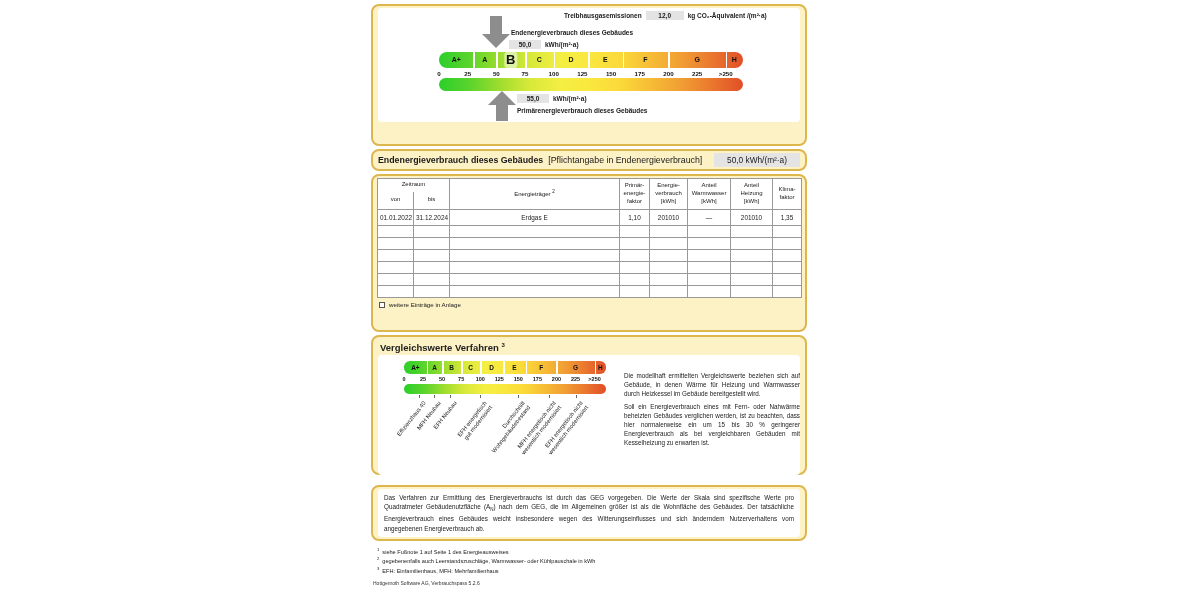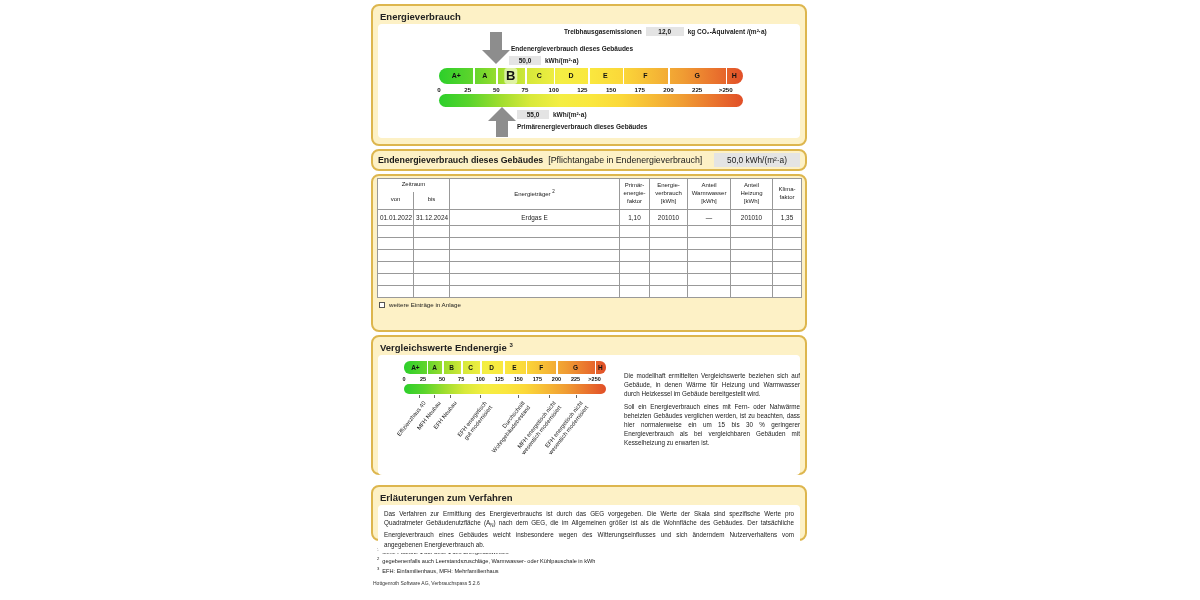--- a/index.html
+++ b/index.html
@@ -81,21 +81,20 @@
   .fnote { font-size:5.6px; line-height:1.5; color:#222; }
   .fnote sup { font-size:4.2px; margin-right:3px; }
   .docfooter { margin:5px 0 0 2px; font-size:5px; color:#333; }
 </style>
 </head>
 <body>
 
 <div class="doc">
 
   <section class="panel s1">
-    <div class="panel-title">Energieverbrauch</div>
     <div class="whitebox s1box">
       <div class="ghg-row">
         <span>Treibhausgasemissionen</span>
         <span class="graybox">12,0</span>
         <span>kg CO₂-Äquivalent /(m²·a)</span>
       </div>
 
       <div class="arrow" id="arrow-end" style="top: 8px; left: 104.358px;">
         <div class="stem"></div>
         <div class="head-down"></div>
@@ -269,21 +268,21 @@
           </tr>
         </tbody>
     </table>
     <div class="chkrow">
       <span class="chk"></span>
       <span>weitere Einträge in Anlage</span>
     </div>
   </section>
 
   <section class="panel s4">
-    <div class="panel-title"><span>Vergleichswerte Endenergie</span> <sup>3</sup></div>
+    <div class="panel-title"><span>Vergleichswerte Verfahren</span> <sup>3</sup></div>
     <div class="whitebox s4box">
       <div class="cmp-letterbar" id="cmp-bar" style="background: linear-gradient(90deg, rgb(44, 207, 43) 0%, rgb(90, 212, 44) 10%, rgb(158, 221, 46) 20%, rgb(216, 233, 58) 30%, rgb(244, 238, 67) 40%, rgb(250, 231, 62) 50%, rgb(251, 216, 57) 60%, rgb(246, 187, 54) 70%, rgb(240, 157, 51) 80%, rgb(234, 118, 46) 90%, rgb(225, 79, 40) 100%);">
           <div class="sc-div" style="left: 22.8679px;"></div>
           <div class="sc-div" style="left: 38.1132px;"></div>
           <div class="sc-div" style="left: 57.1698px;"></div>
           <div class="sc-div" style="left: 76.2264px;"></div>
           <div class="sc-div" style="left: 99.0943px;"></div>
           <div class="sc-div" style="left: 121.962px;"></div>
           <div class="sc-div" style="left: 152.453px;"></div>
           <div class="sc-div" style="left: 190.566px;"></div>
@@ -332,21 +331,20 @@
 wesentlich modernisiert</div>
         </div>
       <div class="cmp-text" id="cmp-text">
           <p>Die modellhaft ermittelten Vergleichswerte beziehen sich auf Gebäude, in denen Wärme für Heizung und Warmwasser durch Heizkessel im Gebäude bereitgestellt wird.</p>
           <p>Soll ein Energieverbrauch eines mit Fern- oder Nahwärme beheizten Gebäudes verglichen werden, ist zu beachten, dass hier normalerweise ein um 15 bis 30 % geringerer Energieverbrauch als bei vergleichbaren Gebäuden mit Kesselheizung zu erwarten ist.</p>
         </div>
     </div>
   </section>
 
   <section class="panel s5">
-    <div class="panel-title">Erläuterungen zum Verfahren</div>
     <div class="whitebox s5box">
       <p><span>Das Verfahren zur Ermittlung des Energieverbrauchs ist durch das GEG vorgegeben. Die Werte der Skala sind spezifische Werte pro Quadratmeter Gebäudenutzfläche (A</span><sub>N</sub><span>) nach dem GEG, die im Allgemeinen größer ist als die Wohnfläche des Gebäudes. Der tatsächliche Energieverbrauch eines Gebäudes weicht insbesondere wegen des Witterungseinflusses und sich änderndem Nutzerverhaltens vom angegebenen Energieverbrauch ab.</span></p>
     </div>
   </section>
 
   <div class="footnotes" id="footnotes">
       <div class="fnote"><sup>1</sup><span>siehe Fußnote 1 auf Seite 1 des Energieausweises</span></div>
       <div class="fnote"><sup>2</sup><span>gegebenenfalls auch Leerstandszuschläge, Warmwasser- oder Kühlpauschale in kWh</span></div>
       <div class="fnote"><sup>3</sup><span>EFH: Einfamilienhaus, MFH: Mehrfamilienhaus</span></div>
     </div>

